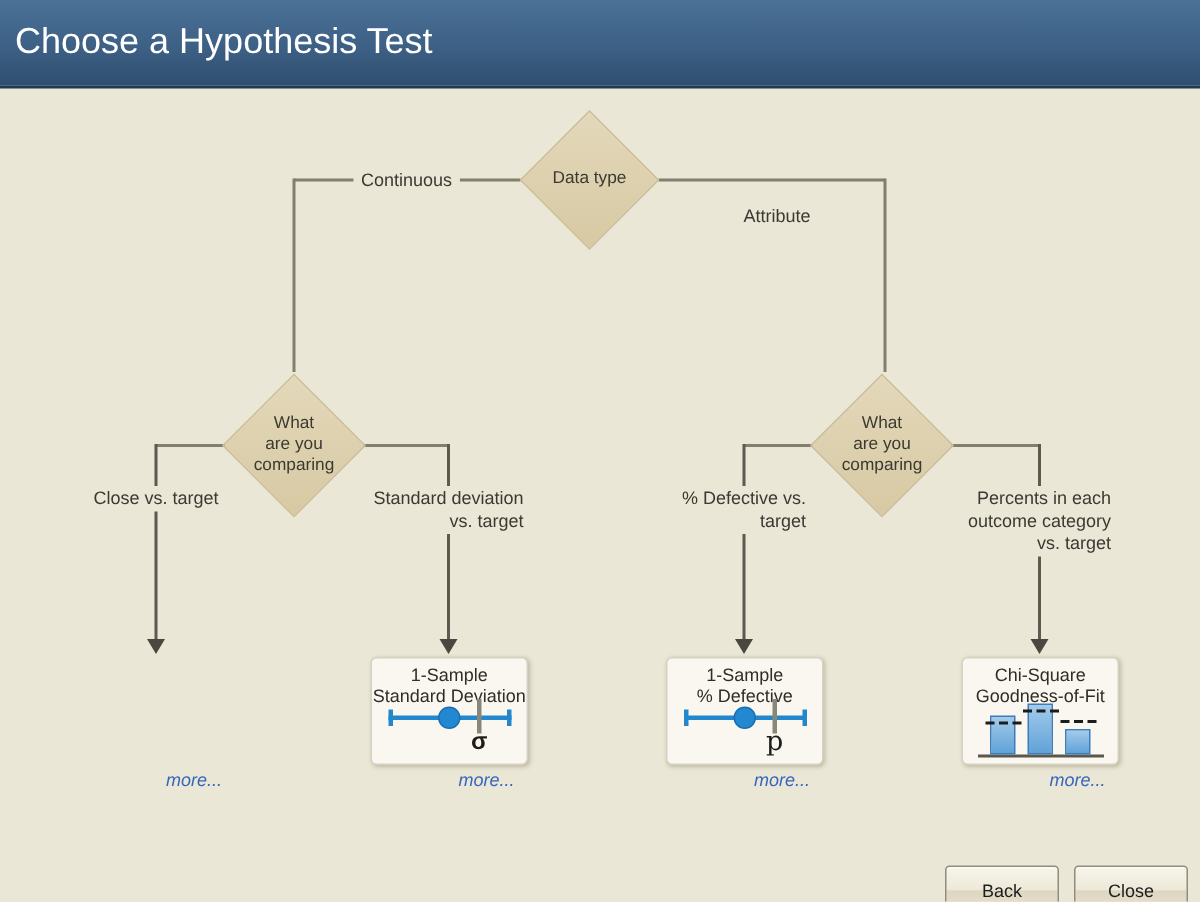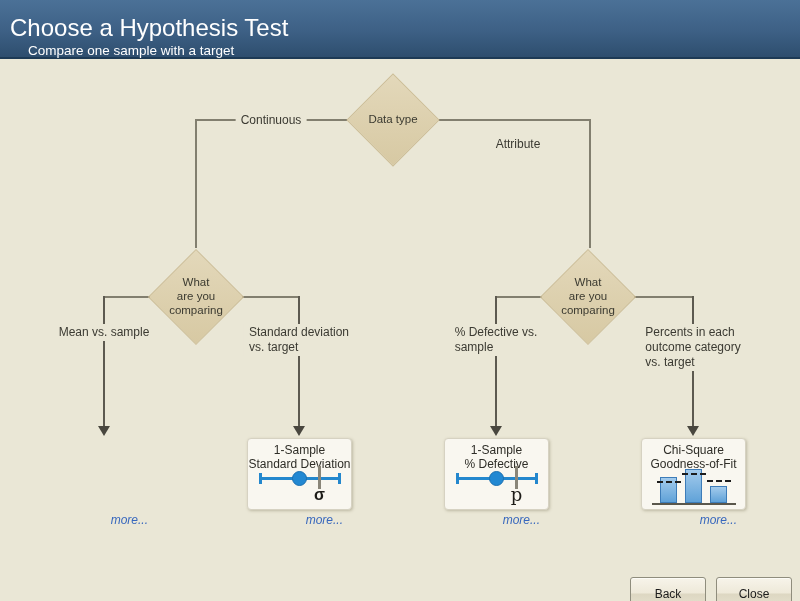--- a/index.html
+++ b/index.html
@@ -22,21 +22,21 @@
 
   
   .hline{position:absolute;height:2px;background:#827f6f;z-index:1;}
   .vline{position:absolute;width:2px;background:#827f6f;z-index:1;}
   .vline.arrowline{background:#5d5a50;}
   .arrowhead{position:absolute;width:0;height:0;z-index:1;
     border-left:6px solid transparent;border-right:6px solid transparent;border-top:10px solid #49473f;}
 
   .tree-label{
     position:absolute;transform:translateX(-50%);
-    background:#eae7d6;color:#3b3a32;font-size:12px;text-align:left;
+    background:#eae7d6;color:#3b3a32;font-size:12px;text-align:right;
     white-space:pre-line;line-height:1.25;padding:1px 5px;z-index:2;
   }
 
   
   .diamond{
     position:absolute;transform:rotate(45deg);
     background:linear-gradient(135deg,#e3d8ba 0%,#d7c9a3 100%);
     border:1px solid #ccbd96;z-index:3;box-sizing:border-box;
   }
   .diamond .dtext{
@@ -97,21 +97,20 @@
   }
   .btn.back{left:630px;} .btn.close{left:716px;}
 </style>
 </head>
 <body>
 
 <div class="stage">
 
   <div class="titlebar">
     <h1>Choose a Hypothesis Test</h1>
-    <div class="subtitle">Compare one sample with a target</div>
   </div>
 
   <div class="hline" style="left:196px;top:119px;width:151px;"></div>
   <div class="hline" style="left:439px;top:119px;width:151px;"></div>
   <div class="vline" style="left:195px;top:119px;height:129px;"></div>
   <div class="vline" style="left:589px;top:119px;height:129px;"></div>
 
   <div class="tree-label" style="left:271px;top:112px;">Continuous</div>
   <div class="tree-label" style="left:518px;top:112px;margin-top:24px;">Attribute</div>
 
@@ -138,25 +137,25 @@
     <div class="dtext">What
 are you
 comparing</div>
   </div>
   <div class="diamond dright">
     <div class="dtext">What
 are you
 comparing</div>
   </div>
 
-  <div class="tree-label" style="left:104px;top:324px;">Mean vs. sample</div>
+  <div class="tree-label" style="left:104px;top:324px;">Close vs. target</div>
   <div class="tree-label" style="left:299px;top:324px;">Standard deviation
 vs. target</div>
   <div class="tree-label" style="left:496px;top:324px;">% Defective vs.
-sample</div>
+target</div>
   <div class="tree-label" style="left:693px;top:324px;">Percents in each
 outcome category
 vs. target</div>
 
   <div class="more" style="left:52px;">more...</div>
 
   <div class="card" style="left:247px;">
     <div class="card-title">1-Sample
 Standard Deviation</div>
     <div class="micon">

